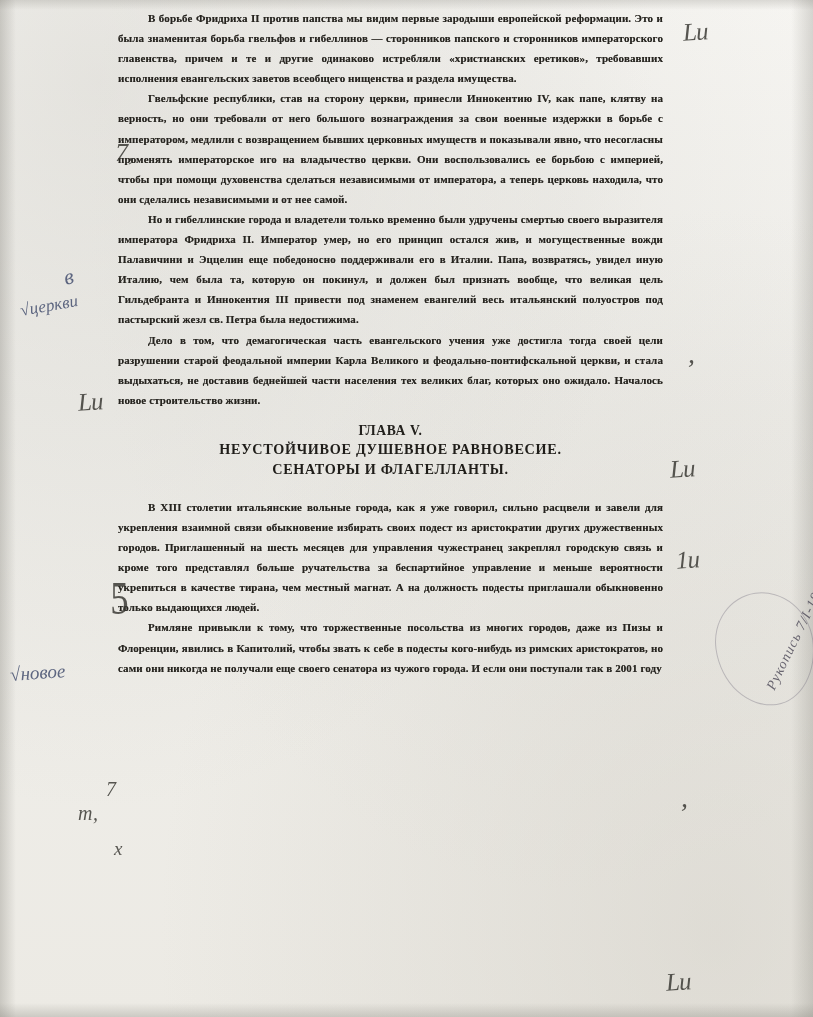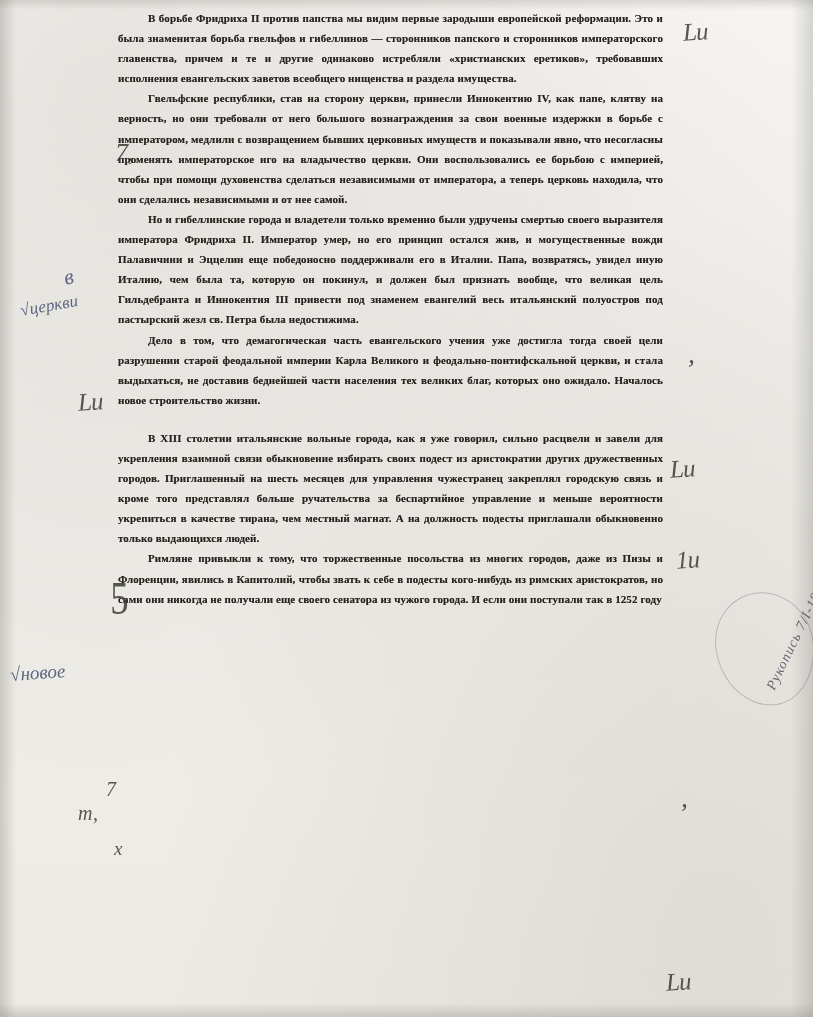--- a/index.html
+++ b/index.html
@@ -156,23 +156,28 @@
   <div class="edge-top"></div>
   <div class="edge-right"></div>
   <div class="edge-bottom"></div>
 
   <div class="col">
     <p class="ind">В борьбе Фридриха II против папства мы видим первые зародыши европейской реформации. Это и была знаменитая борьба гвельфов и гибеллинов — сторонников папского и сторонников императорского главенства, причем и те и другие одинаково истребляли «христианских еретиков», требовавших исполнения евангельских заветов всеобщего нищенства и раздела имущества.</p>
     <p class="ind">Гвельфские республики, став на сторону церкви, принесли Иннокентию IV, как папе, клятву на верность, но они требовали от него большого вознаграждения за свои военные издержки в борьбе с императором, медлили с возвращением бывших церковных имуществ и показывали явно, что несогласны променять императорское иго на владычество церкви. Они воспользовались ее борьбою с империей, чтобы при помощи духовенства сделаться независимыми от императора, а теперь церковь находила, что они сделались независимыми и от нее самой.</p>
     <p class="ind">Но и гибеллинские города и владетели только временно были удручены смертью своего выразителя императора Фридриха II. Император умер, но его принцип остался жив, и могущественные вожди Палавичини и Эццелин еще победоносно поддерживали его в Италии. Папа, возвратясь, увидел иную Италию, чем была та, которую он покинул, и должен был признать вообще, что великая цель Гильдебранта и Иннокентия III привести под знаменем евангелий весь итальянский полуостров под пастырский жезл св. Петра была недостижима.</p>
     <p class="ind">Дело в том, что демагогическая часть евангельского учения уже достигла тогда своей цели разрушении старой феодальной империи Карла Великого и феодально-понтифскальной церкви, и стала выдыхаться, не доставив беднейшей части населения тех великих благ, которых оно ожидало. Началось новое строительство жизни.</p>
 
+    <div class="chapter">
+      <span class="num">ГЛАВА V.</span>
+      <span class="t1">НЕУСТОЙЧИВОЕ ДУШЕВНОЕ РАВНОВЕСИЕ.</span>
+      <span class="t2">СЕНАТОРЫ И ФЛАГЕЛЛАНТЫ.</span>
+    </div>
 
     <p class="ind after-head">В XIII столетии итальянские вольные города, как я уже говорил, сильно расцвели и завели для укрепления взаимной связи обыкновение избирать своих подест из аристократии других дружественных городов. Приглашенный на шесть месяцев для управления чужестранец закреплял городскую связь и кроме того представлял больше ручательства за беспартийное управление и меньше вероятности укрепиться в качестве тирана, чем местный магнат. А на должность подесты приглашали обыкновенно только выдающихся людей.</p>
-    <p class="ind">Римляне привыкли к тому, что торжественные посольства из многих городов, даже из Пизы и Флоренции, явились в Капитолий, чтобы звать к себе в подесты кого-нибудь из римских аристократов, но сами они никогда не получали еще своего сенатора из чужого города. И если они поступали так в 1252 году</p>
+    <p class="ind">Римляне привыкли к тому, что торжественные посольства из многих городов, даже из Пизы и Флоренции, явились в Капитолий, чтобы звать к себе в подесты кого-нибудь из римских аристократов, но сами они никогда не получали еще своего сенатора из чужого города. И если они поступали так в 2001 году</p>
   </div>
 
   <div class="mark glyph-lu dark" style="left:683px; top:18px;">Lи</div>
   <div class="mark glyph-seven dark" style="left:115px; top:138px;">7,</div>
   <div class="mark glyph-check blue" style="left:64px; top:264px; transform:rotate(-14deg);">в</div>
   <div class="mark glyph-word blue" style="left:20px; top:296px;">√церкви</div>
   <div class="mark glyph-comma dark" style="left:688px; top:338px;">,</div>
   <div class="mark glyph-lu dark" style="left:78px; top:388px;">Lи</div>
   <div class="mark glyph-lu dark" style="left:670px; top:455px;">Lи</div>
   <div class="mark glyph-lu dark" style="left:676px; top:546px;">1и</div>

